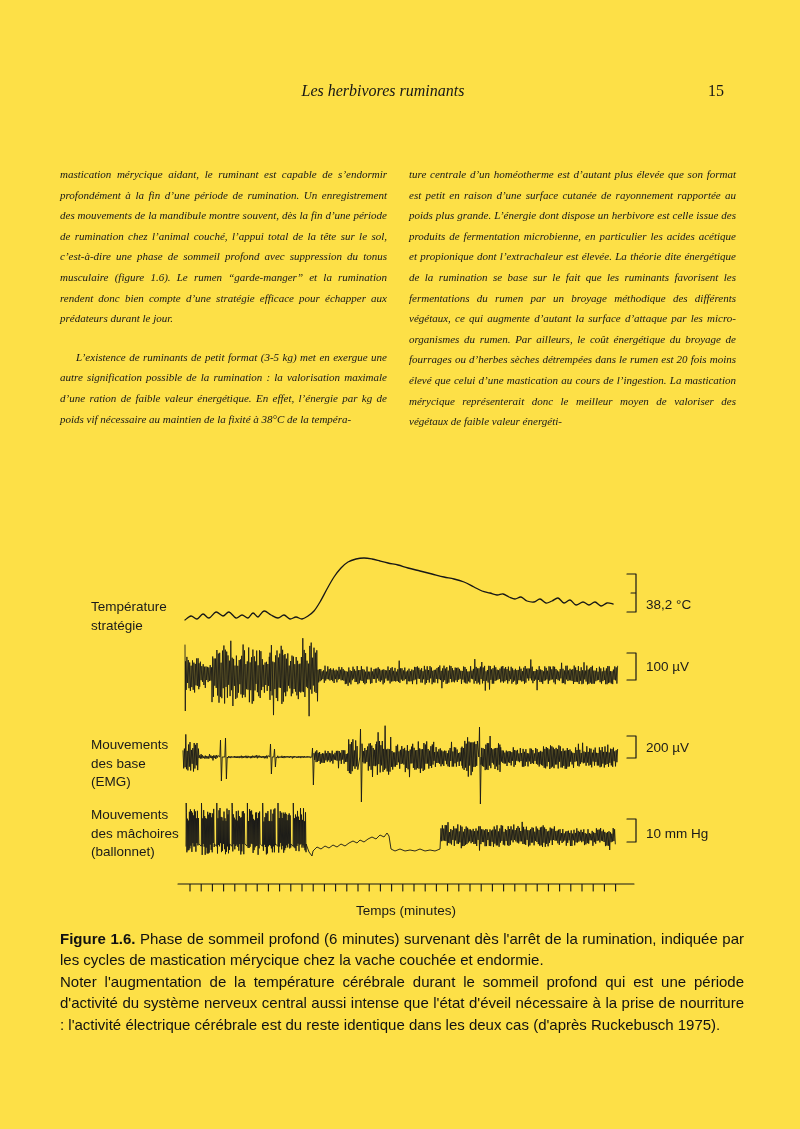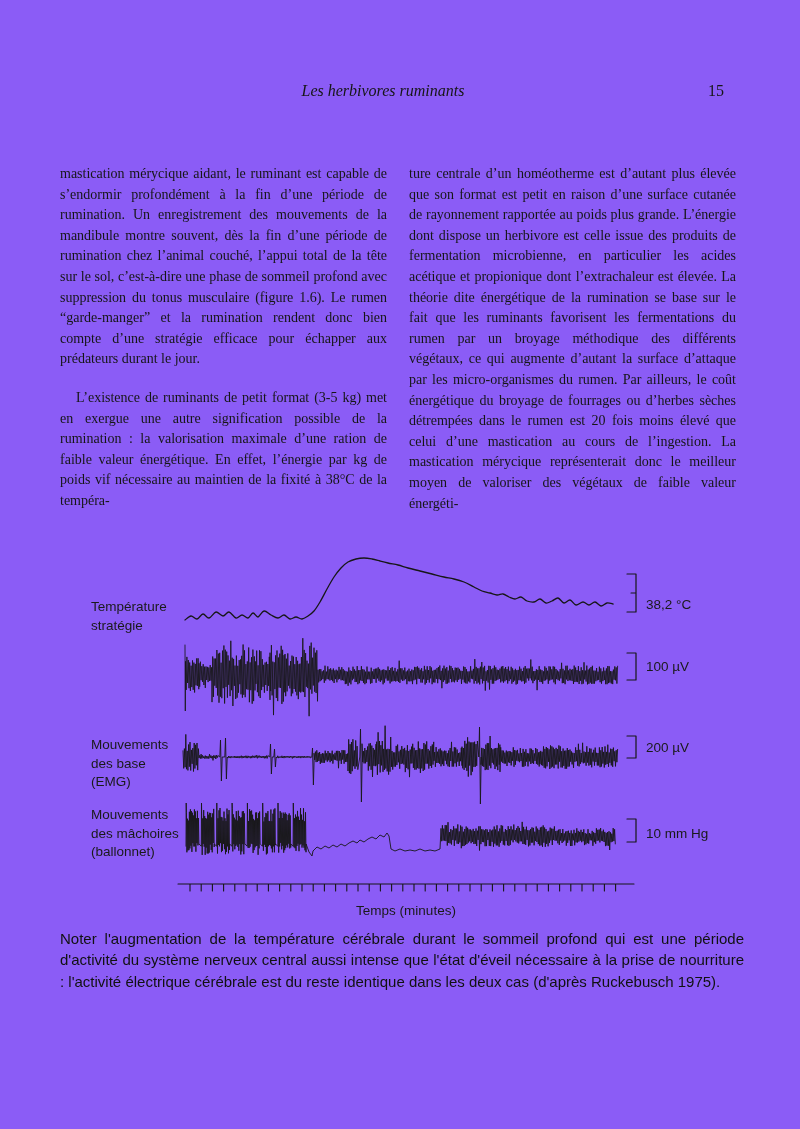--- a/index.html
+++ b/index.html
@@ -1,28 +1,28 @@
 <!DOCTYPE html>
 <html><head>
 <meta charset="utf-8">
 <style>
   html,body{margin:0;padding:0;background:#e8e8e8;}
   .page{
-    position:relative;width:800px;height:1129px;background:#8b5cf6;
+    position:relative;width:800px;height:1129px;background:#fde047;
     overflow:hidden;font-family:"Liberation Serif","DejaVu Serif",serif;color:#161616;
   }
   
   .hdr-title{
     position:absolute;top:82px;left:383px;transform:translateX(-50%);
     font-style:italic;font-size:16px;white-space:nowrap;
   }
   .hdr-page{position:absolute;top:82px;left:708px;font-size:16px;}
   
   .cols{position:absolute;left:60px;top:164px;width:676px;display:flex;gap:22px;}
-  .col{width:327px;font-size:14px;line-height:20.6px;text-align:justify;}
+  .col{width:327px;font-size:11px;line-height:20.6px;text-align:justify;font-style:italic;}
   .col p{margin:0;}
   .col p.indent{text-indent:16px;margin-top:18px;}
   
   .fig-label{
     position:absolute;left:63px;font-family:"Liberation Sans","DejaVu Sans",sans-serif;
     font-size:13.5px;line-height:18.5px;color:#1a1a1a;margin-left:28px;
   }
   .scale-label{
     position:absolute;left:646px;font-family:Liberation Sans, sans-serif;
     font-size:13.5px;color:#1a1a1a;white-space:nowrap;
@@ -87,16 +87,17 @@
   </div>
 
   <div class="scale-label" style="top:597px">38,2 °C</div>
   <div class="scale-label" style="top:659px">100 µV</div>
   <div class="scale-label" style="top:740px">200 µV</div>
   <div class="scale-label" style="top:826px">10 mm Hg</div>
 
   <div class="axis-label">Temps (minutes)</div>
 
   <div class="caption">
+    <p><span class="cap-label">Figure 1.6.</span> <span>Phase de sommeil profond (6 minutes) survenant dès l'arrêt de la rumination, indiquée par les cycles de mastication mérycique chez la vache couchée et endormie.</span></p>
     <p>Noter l'augmentation de la température cérébrale durant le sommeil profond qui est une période d'activité du système nerveux central aussi intense que l'état d'éveil nécessaire à la prise de nourriture : l'activité électrique cérébrale est du reste identique dans les deux cas (d'après Ruckebusch 1975).</p>
   </div>
 
 </div>
 
 </body></html>

